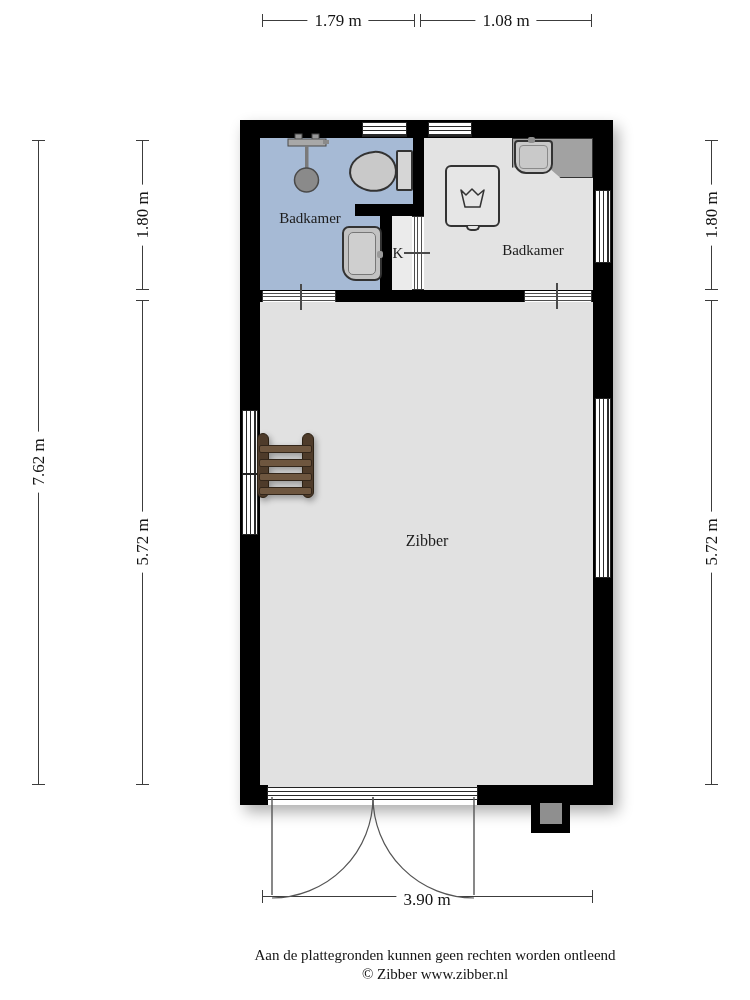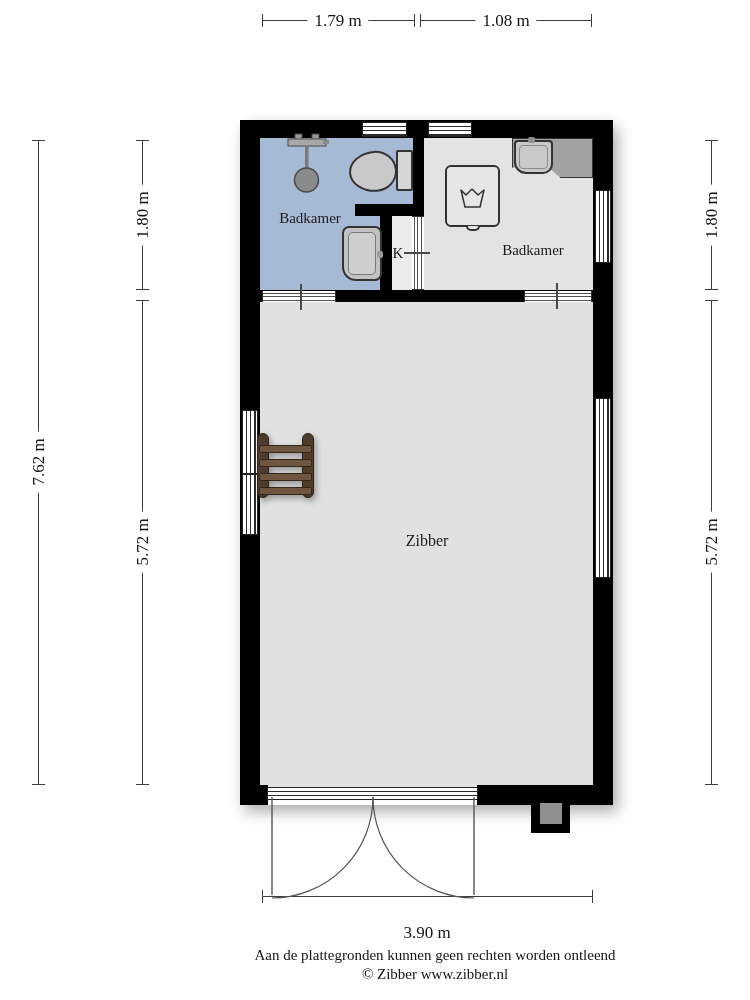--- a/index.html
+++ b/index.html
@@ -99,21 +99,21 @@
   <div class="dim-label rot" style="left:712px;top:215px;">1.80 m</div>
 
   <div class="dline-v" style="left:711px;top:300px;height:485px;"></div>
   <div class="tick-h" style="left:705px;top:300px;"></div>
   <div class="tick-h" style="left:705px;top:784px;"></div>
   <div class="dim-label rot" style="left:712px;top:542px;">5.72 m</div>
 
   <div class="dline-h" style="left:262px;top:896px;width:331px;"></div>
   <div class="tick-v" style="left:262px;top:890px;"></div>
   <div class="tick-v" style="left:592px;top:890px;"></div>
-  <div class="dim-label" style="left:427px;top:933px;">3.90 m</div>
+  <div class="dim-label" style="left:427px;top:900px;">3.90 m</div>
 
   <div class="plan-shadow"></div>
 
   <div class="floor" style="left:260px;top:138px;width:153px;height:152px;background:#a6bad5;"></div>
   <div class="floor" style="left:424px;top:138px;width:170px;height:152px;background:#e3e3e3;"></div>
   <div class="floor" style="left:392px;top:216px;width:20px;height:74px;background:#ebebeb;"></div>
   <div class="floor" style="left:260px;top:302px;width:334px;height:485px;background:#e1e1e1;"></div>
 
   <div class="wall" style="left:240px;top:120px;width:373px;height:18px;"></div>
   <div class="wall" style="left:240px;top:120px;width:20px;height:685px;"></div>

